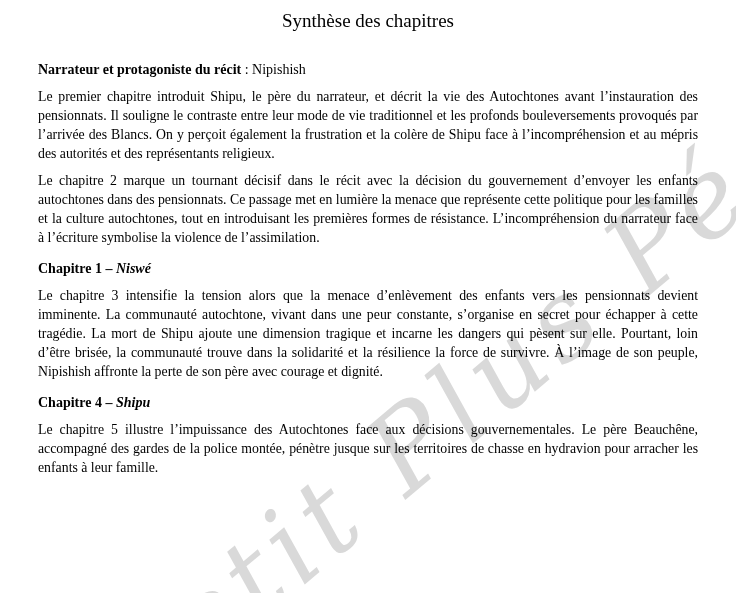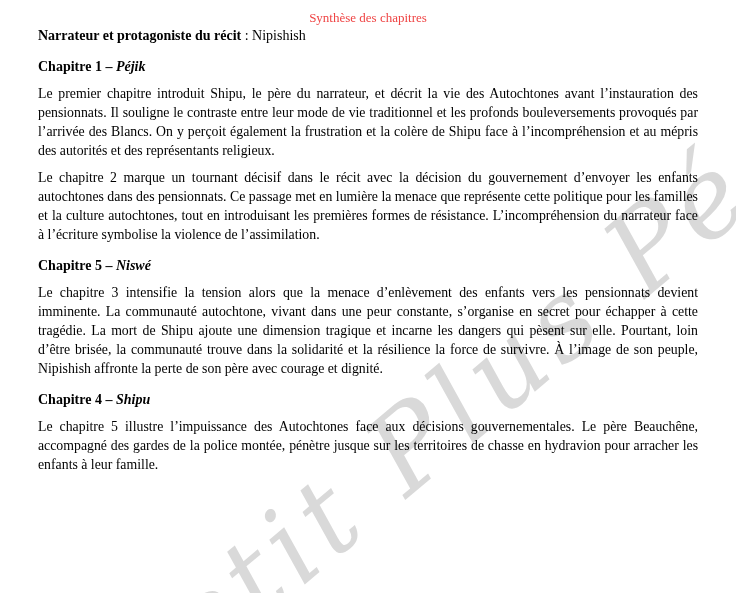--- a/index.html
+++ b/index.html
@@ -33,23 +33,23 @@
   }
   .content {
     position: relative;
     z-index: 1;
     padding: 6px 38px 0 38px;
   }
   .title {
     text-align: center;
     font-family: "Liberation Serif", serif;
     font-weight: normal;
-    font-size: 13px;
-    color: #ef4444;
-    margin: 4px 0 0 0;
+    font-size: 19px;
+    color: #000000;
+    margin: 4px 0 28px 0;
   }
   .intro {
     font-size: 14px;
     margin: 0 0 6px 0;
     line-height: 19px;
   }
   .intro .b { font-weight: bold; text-align: center; }
   .chapter-heading {
     font-size: 14px;
     font-weight: bold;
@@ -69,30 +69,29 @@
 
 <div class="watermark">Petit Plus Pédago</div>
 
 <div class="content">
 
   <h1 class="title">Synthèse des chapitres</h1>
 
   <p class="intro"><span class="b">Narrateur et protagoniste du récit</span><span> : </span><span>Nipishish</span></p>
 
   <section>
-    <h2 class="chapter-heading"><span>Chapitre 1 –</span> <span class="ch-name">Péjik</span></h2>
     <p class="chapter-body">Le premier chapitre introduit Shipu, le père du narrateur, et décrit la vie des Autochtones avant l’instauration des pensionnats. Il souligne le contraste entre leur mode de vie traditionnel et les profonds bouleversements provoqués par l’arrivée des Blancs. On y perçoit également la frustration et la colère de Shipu face à l’incompréhension et au mépris des autorités et des représentants religieux.</p>
   </section>
 
   <section>
     <p class="chapter-body">Le chapitre 2 marque un tournant décisif dans le récit avec la décision du gouvernement d’envoyer les enfants autochtones dans des pensionnats. Ce passage met en lumière la menace que représente cette politique pour les familles et la culture autochtones, tout en introduisant les premières formes de résistance. L’incompréhension du narrateur face à l’écriture symbolise la violence de l’assimilation.</p>
   </section>
 
   <section>
-    <h2 class="chapter-heading"><span>Chapitre 5 –</span> <span class="ch-name">Niswé</span></h2>
+    <h2 class="chapter-heading"><span>Chapitre 1 –</span> <span class="ch-name">Niswé</span></h2>
     <p class="chapter-body">Le chapitre 3 intensifie la tension alors que la menace d’enlèvement des enfants vers les pensionnats devient imminente. La communauté autochtone, vivant dans une peur constante, s’organise en secret pour échapper à cette tragédie. La mort de Shipu ajoute une dimension tragique et incarne les dangers qui pèsent sur elle. Pourtant, loin d’être brisée, la communauté trouve dans la solidarité et la résilience la force de survivre. À l’image de son peuple, Nipishish affronte la perte de son père avec courage et dignité.</p>
   </section>
 
   <section>
     <h2 class="chapter-heading"><span>Chapitre 4 –</span> <span class="ch-name">Shipu</span></h2>
   </section>
 
   <section>
     <p class="chapter-body">Le chapitre 5 illustre l’impuissance des Autochtones face aux décisions gouvernementales. Le père Beauchêne, accompagné des gardes de la police montée, pénètre jusque sur les territoires de chasse en hydravion pour arracher les enfants à leur famille.</p>
   </section>

